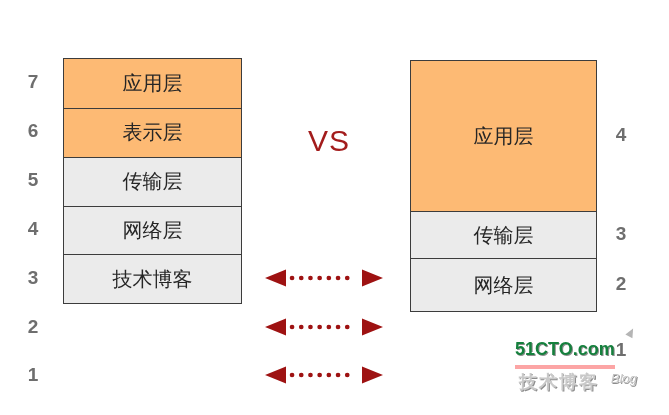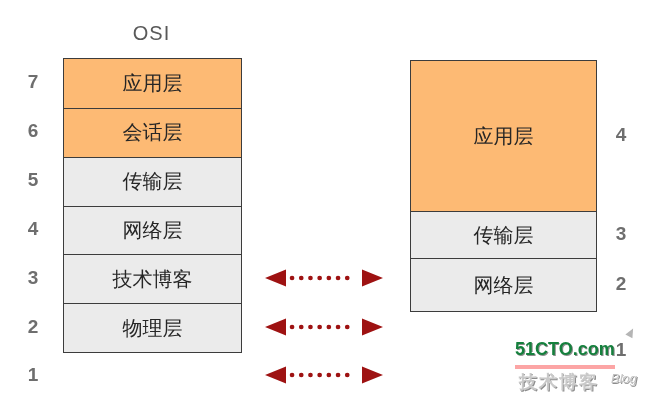--- a/index.html
+++ b/index.html
@@ -69,39 +69,38 @@
     position:absolute;left:112px;top:-6px;width:0;height:0;
     border-left:4px solid transparent;border-right:4px solid transparent;
     border-bottom:9px solid #b5b5b5;transform:rotate(28deg);
   }
 </style>
 </head>
 <body>
 
 <div class="canvas">
 
-  <div class="title osi-title">OSI</div>
+  <div class="vs">VS</div>
 
   <div class="numcol osi-nums">
     <div class="num">7</div>
     <div class="num">6</div>
     <div class="num">5</div>
     <div class="num">4</div>
     <div class="num">3</div>
     <div class="num">2</div>
     <div class="num">1</div>
   </div>
 
   <div class="stack osi-stack">
     <div class="row">应用层</div>
-    <div class="row">会话层</div>
+    <div class="row">表示层</div>
     <div class="row shaded">传输层</div>
     <div class="row shaded">网络层</div>
     <div class="row shaded">技术博客</div>
-    <div class="row shaded">物理层</div>
   </div>
 
   <div class="stack tcp-stack">
     <div class="row h-app">应用层</div>
     <div class="row shaded h-trans">传输层</div>
     <div class="row shaded h-net">网络层</div>
   </div>
 
   <div class="numcol tcp-nums">
     <div class="num h-app">4</div>

